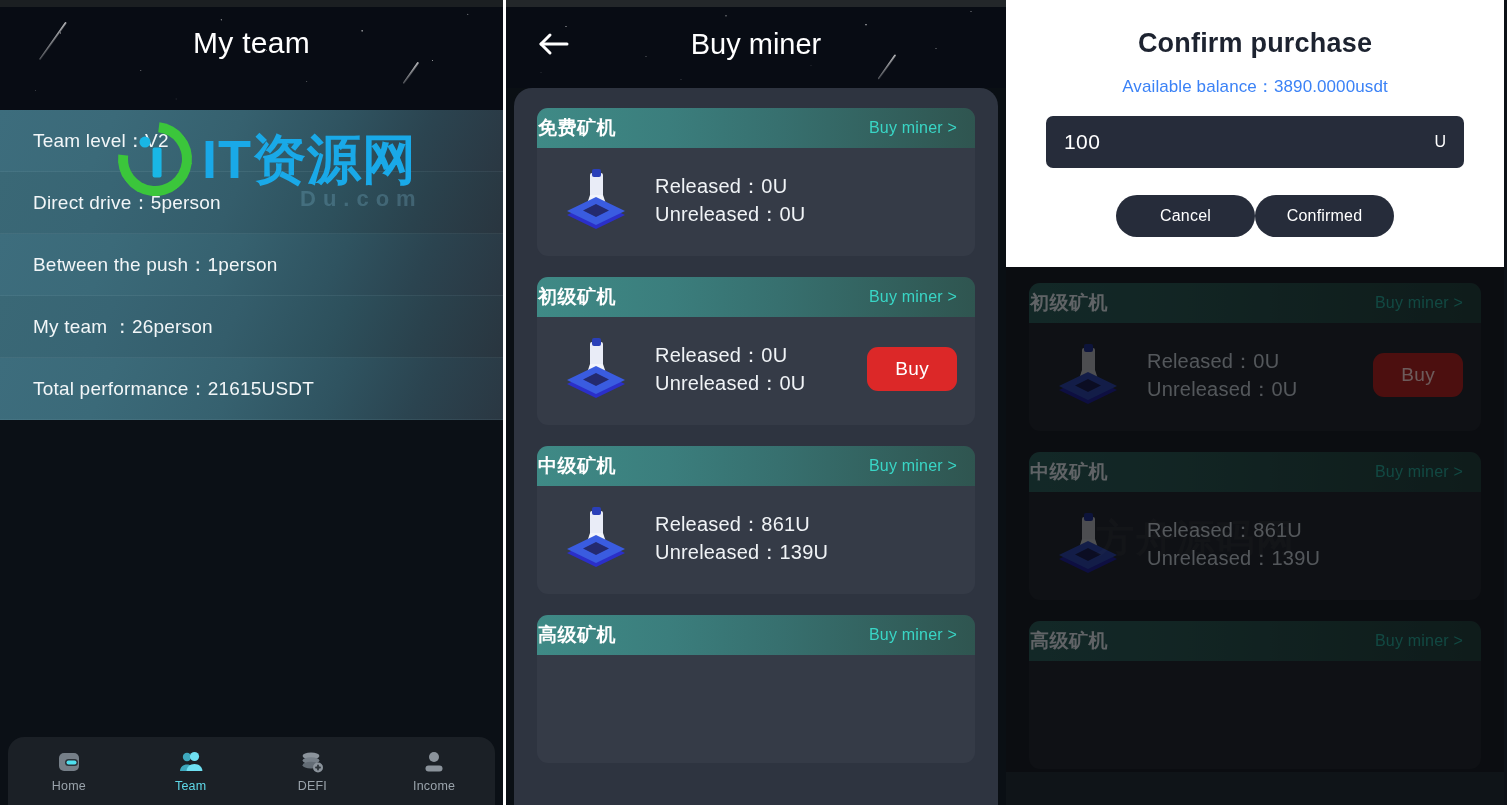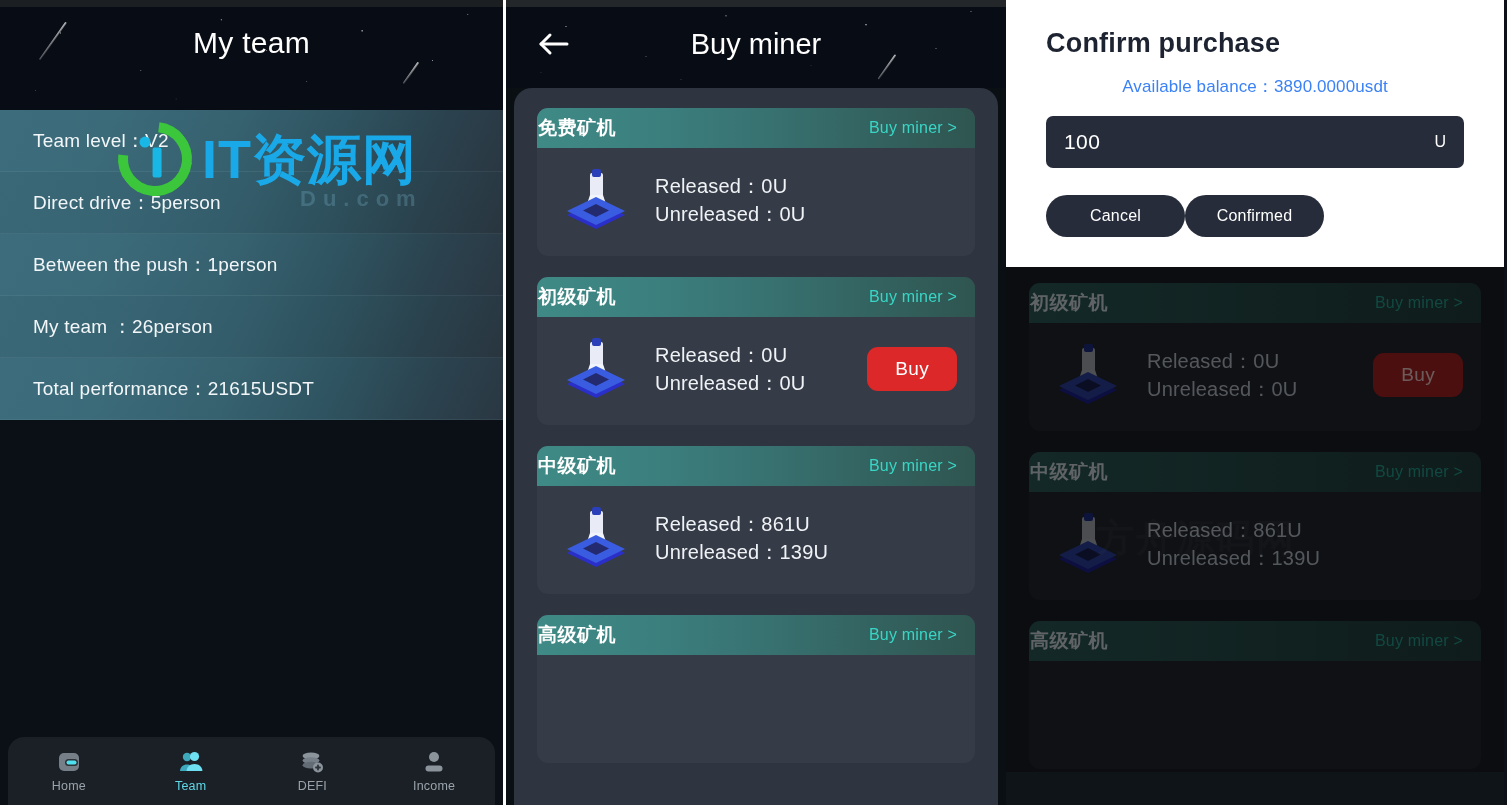--- a/index.html
+++ b/index.html
@@ -115,29 +115,29 @@
   .buybtn{
     background:#dc2828; color:#fff; border:none; border-radius:11px;
     padding:11px 28px; font-size:19px; font-family:inherit; cursor:pointer;
     letter-spacing:.3px;
   }
 
   
   .dialog{
     position:relative; background:#ffffff; padding:28px 40px 30px 40px; z-index:30;
   }
-  .dlg-title{ text-align:left; color:#1d2330; font-size:27px; font-weight:700; letter-spacing:.2px; }
+  .dlg-title{ text-align:center; color:#1d2330; font-size:27px; font-weight:700; letter-spacing:.2px; }
   .dlg-bal{ text-align:center; color:#3b82f6; font-size:17px; margin-top:16px; letter-spacing:.1px; }
   .dlg-input{
     margin-top:18px; height:52px; background:#262c3a; border-radius:7px;
     display:flex; align-items:center; justify-content:space-between; padding:0 18px;
   }
   .dlg-input .val{ color:#fff; font-size:21px; letter-spacing:.4px; }
   .dlg-input .unit{ color:#fff; font-size:16px; }
-  .dlg-actions{ margin-top:27px; display:flex; justify-content:flex-start; }
+  .dlg-actions{ margin-top:27px; display:flex; justify-content:center; }
   .dlg-btn{
     background:#262c3a; color:#fff; border:none; border-radius:26px;
     width:139px; height:42px; font-size:16px; font-family:inherit; cursor:pointer;
     letter-spacing:.2px;
   }
 
   .dim-wrap{ position:relative; }
   .dim-overlay{ position:absolute; inset:0; background:rgba(0,0,0,.55); z-index:25; pointer-events:none; }
   .sheet-dim{
     position:relative; background:#1a1e26; padding:16px 23px 0 23px; height:505px; overflow:hidden;

